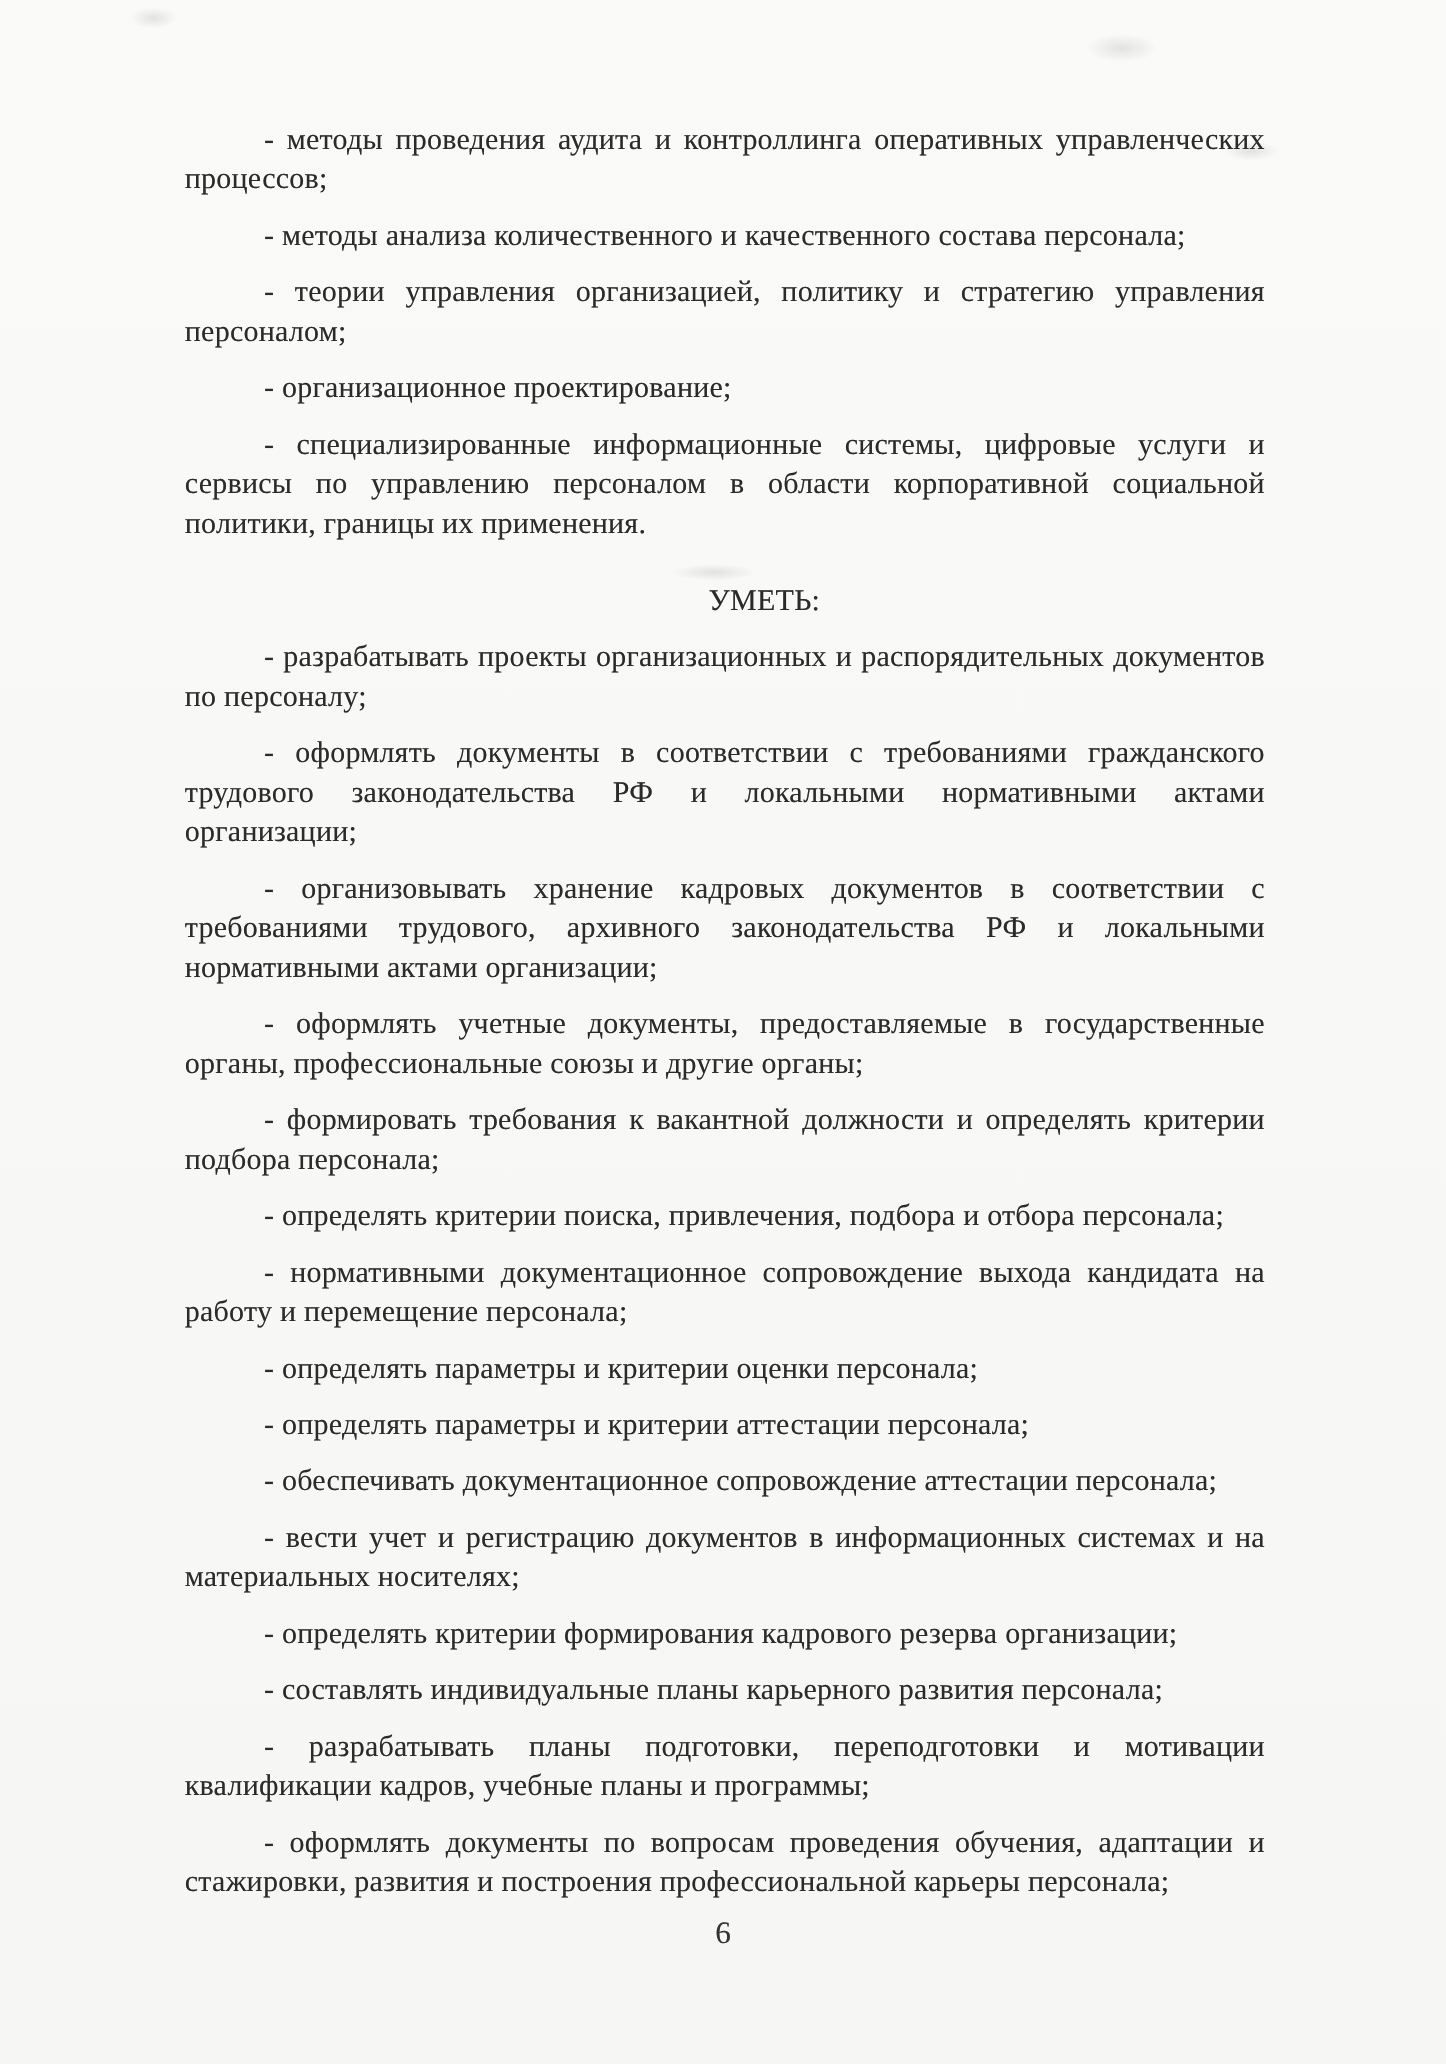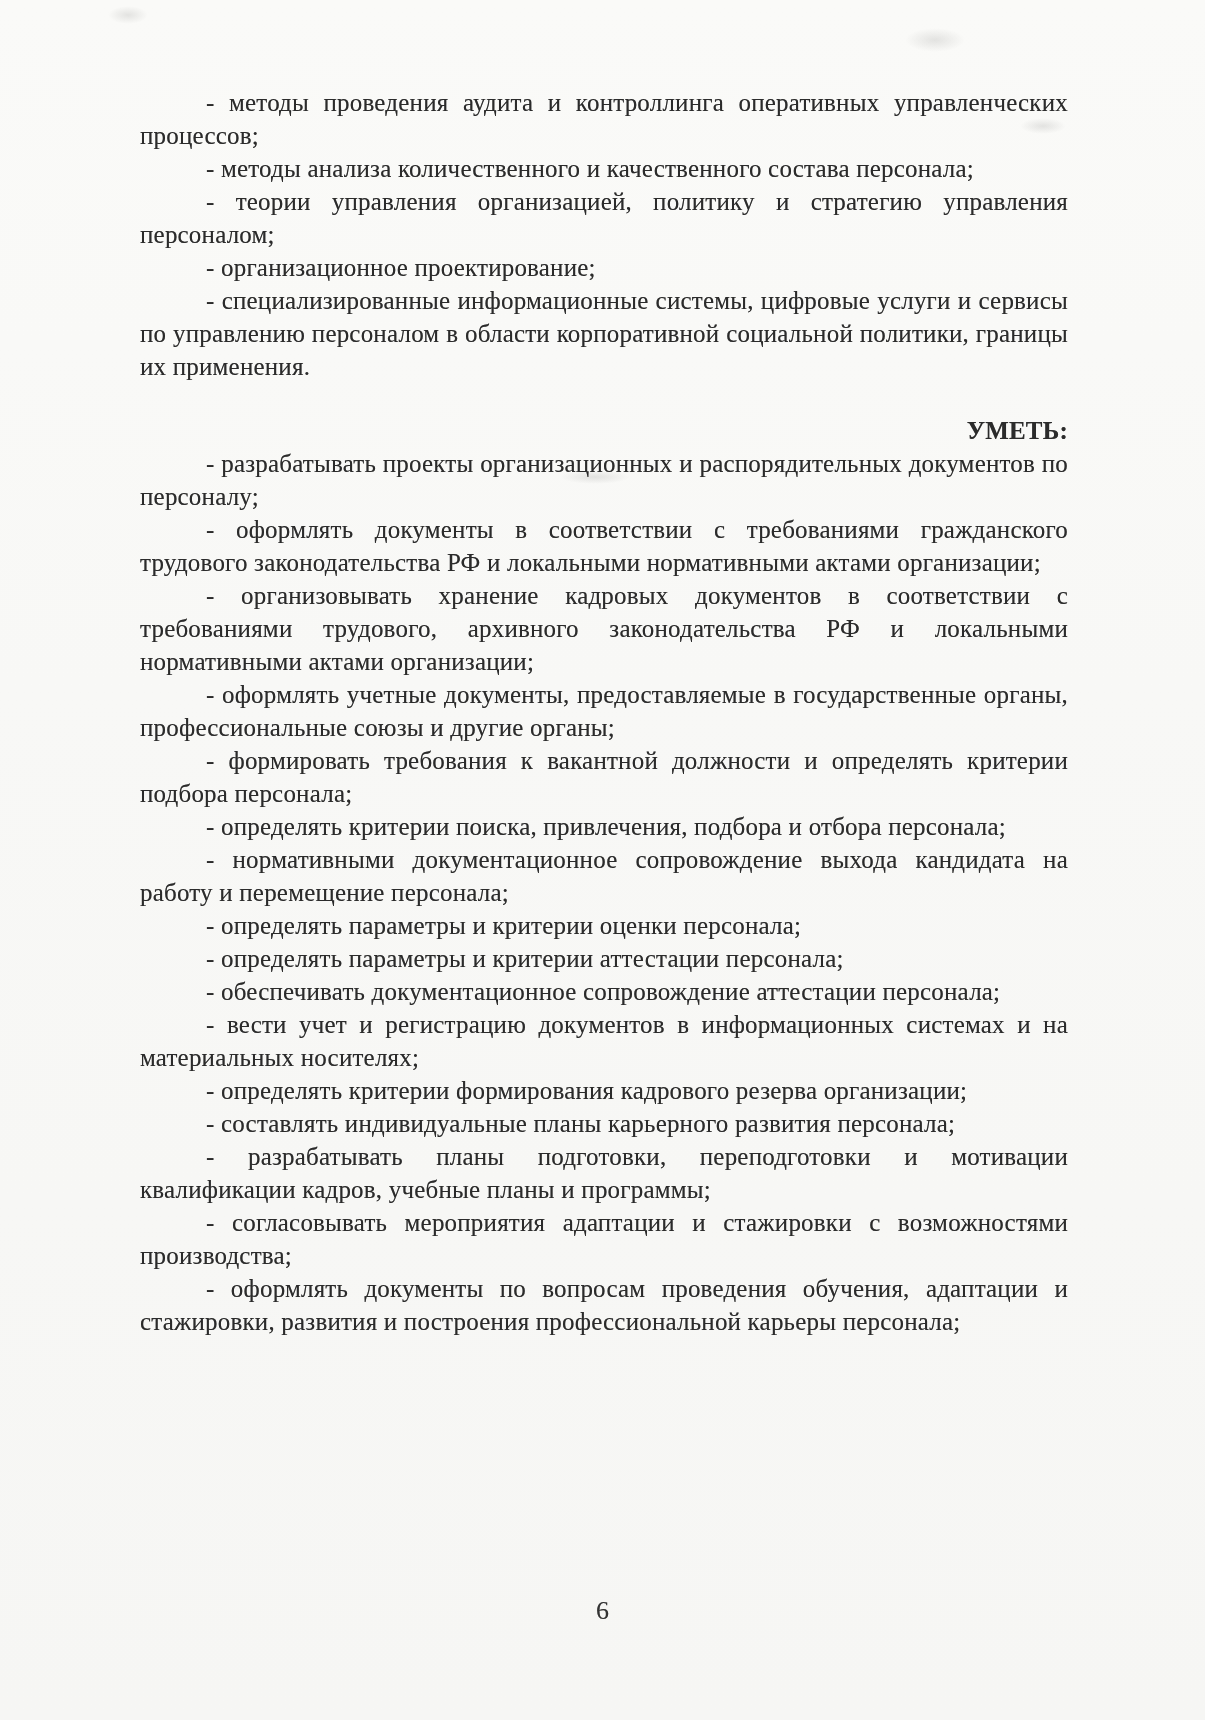--- a/index.html
+++ b/index.html
@@ -28,30 +28,30 @@
     left: 140px;
     top: 86px;
     width: 928px;
     font-size: 25px;
     line-height: 33px;
     text-align: justify;
     letter-spacing: 0.2px;
     text-shadow: 0 0 0.5px rgba(40,40,40,0.45);
   }
   .para {
-    margin: 0;
+    margin: 14px;
     text-indent: 66px;
   }
   .heading {
     margin: 31px 0 0 0;
     font-size: 25px;
     line-height: 33px;
-    font-weight: bold;
+    font-weight: normal;
     text-indent: 66px;
-    text-align: right;
+    text-align: center;
   }
   .page-number {
     position: absolute;
     left: 0;
     top: 1596px;
     width: 1205px;
     text-align: center;
     font-size: 26px;
     color: #333;
     text-shadow: 0 0 0.5px rgba(40,40,40,0.4);
@@ -97,21 +97,20 @@
         <p class="para">- формировать требования к вакантной должности и определять критерии подбора персонала;</p>
         <p class="para">- определять критерии поиска, привлечения, подбора и отбора персонала;</p>
         <p class="para">- нормативными документационное сопровождение выхода кандидата на работу и перемещение персонала;</p>
         <p class="para">- определять параметры и критерии оценки персонала;</p>
         <p class="para">- определять параметры и критерии аттестации персонала;</p>
         <p class="para">- обеспечивать документационное сопровождение аттестации персонала;</p>
         <p class="para">- вести учет и регистрацию документов в информационных системах и на материальных носителях;</p>
         <p class="para">- определять критерии формирования кадрового резерва организации;</p>
         <p class="para">- составлять индивидуальные планы карьерного развития персонала;</p>
         <p class="para">- разрабатывать планы подготовки, переподготовки и мотивации квалификации кадров, учебные планы и программы;</p>
-        <p class="para">- согласовывать мероприятия адаптации и стажировки с возможностями производства;</p>
         <p class="para">- оформлять документы по вопросам проведения обучения, адаптации и стажировки, развития и построения профессиональной карьеры персонала;</p>
       </div>
 
   </div>
 
   <div class="page-number">6</div>
 
 </div>
 
 </body></html>

